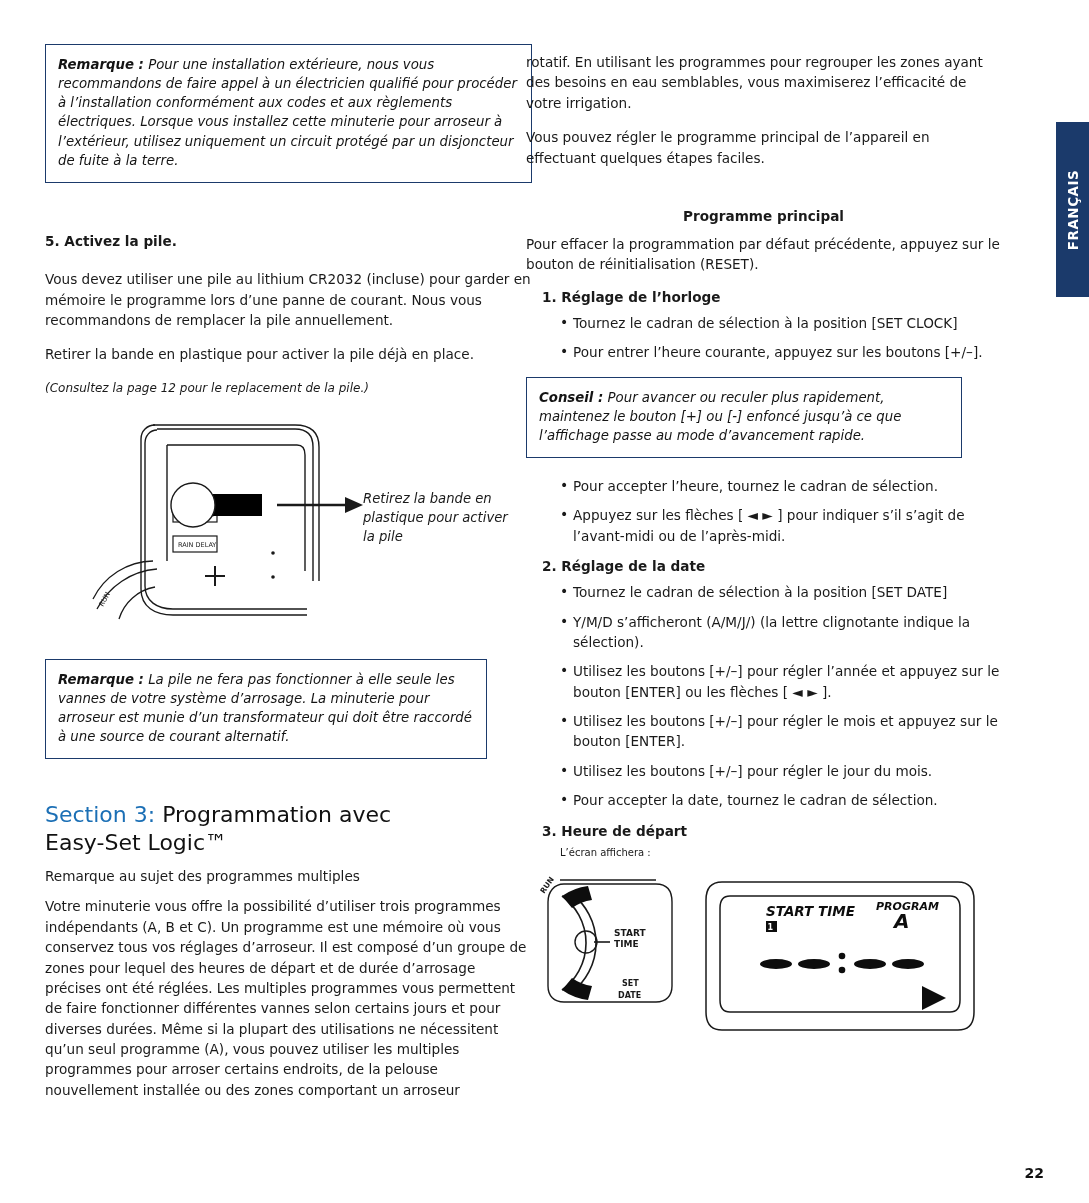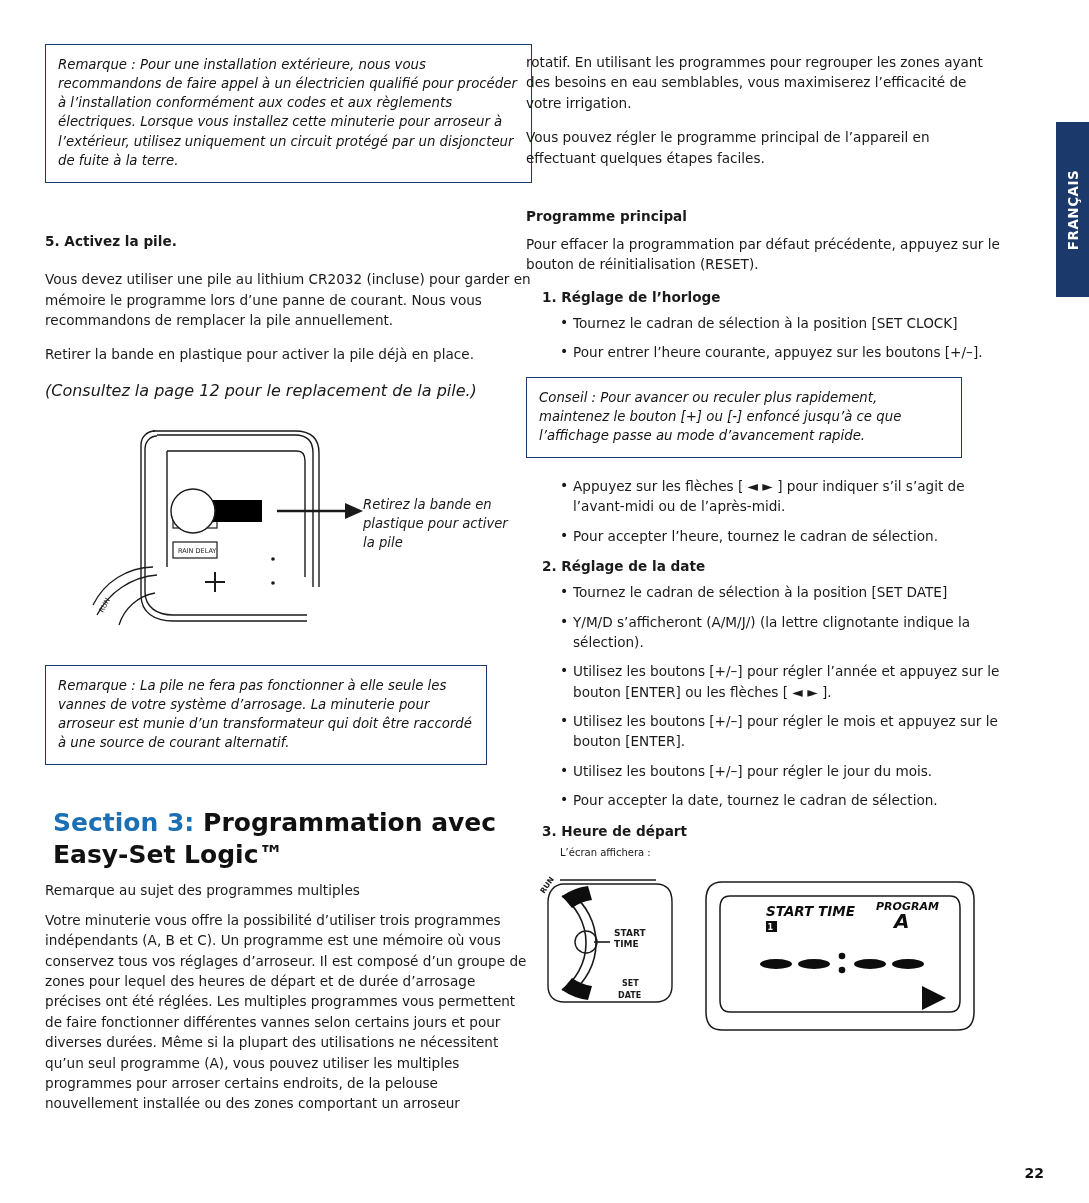--- a/index.html
+++ b/index.html
@@ -63,49 +63,50 @@
     border: 1px solid #1b3a6b;
     padding: 10px 12px 12px 12px;
     font-style: italic;
     font-size: 13.3px;
     line-height: 1.44;
     color: #141414;
     box-sizing: border-box;
   }
   .notebox b {
     font-style: italic;
-    font-weight: normal;
+    font-weight: bold;
   }
   p {
     margin: 0 0 14px 0;
     font-size: 13.6px;
     line-height: 1.5;
   }
   .bold { font-weight: bold; }
   .small-italic {
     font-style: italic;
-    font-size: 16px;
+    font-size: 12px;
   }
   h2.section {
-    font-size: 25px;
-    font-weight: bold;
+    font-size: 22px;
+    font-weight: normal;
     line-height: 1.25;
-    margin: 0 0 12px 8px;
+    margin: 0 0 12px 0;
     color: #111;
   }
   h2.section .accent { color: #1b6fb5; }
   h3.subhead {
     font-size: 13.6px;
     font-weight: normal;
     margin: 0 0 12px 0;
   }
   .rhead {
     font-size: 13.6px;
     font-weight: bold;
     margin: 0 0 10px 0;
+    text-align: center;
   }
   .step-title {
     font-size: 13.6px;
     font-weight: bold;
     margin: 0 0 8px 16px;
   }
   ul.bullets {
     margin: 0 0 12px 0;
     padding: 0 0 0 34px;
     list-style: none;
@@ -254,22 +255,22 @@
     <ul class="bullets">
       <li>Tournez le cadran de sélection à la position [SET CLOCK]</li>
       <li>Pour entrer l’heure courante, appuyez sur les boutons [+/–].</li>
     </ul>
 
     <div class="notebox" style="width:436px; margin:14px 0 18px 0;">
       <b>Conseil :</b><span> Pour avancer ou reculer plus rapidement, maintenez le bouton [+] ou [-] enfoncé jusqu’à ce que l’affichage passe au mode d’avancement rapide.</span>
     </div>
 
     <ul class="bullets">
+      <li>Pour accepter l’heure, tournez le cadran de sélection.</li>
       <li>Appuyez sur les flèches [ ◄ ► ] pour indiquer s’il s’agit de l’avant-midi ou de l’après-midi.</li>
-      <li>Pour accepter l’heure, tournez le cadran de sélection.</li>
     </ul>
 
     <div class="step-title">2.  Réglage de la date</div>
     <ul class="bullets">
       <li>Tournez le cadran de sélection à la position [SET DATE]</li>
       <li>Y/M/D s’afficheront (A/M/J/) (la lettre clignotante indique la sélection).</li>
       <li>Utilisez les boutons [+/–] pour régler l’année et appuyez sur le bouton [ENTER] ou les flèches [ ◄ ► ].</li>
       <li>Utilisez les boutons [+/–] pour régler le mois et appuyez sur le bouton [ENTER].</li>
       <li>Utilisez les boutons [+/–] pour régler le jour du mois.</li>
       <li>Pour accepter la date, tournez le cadran de sélection.</li>

